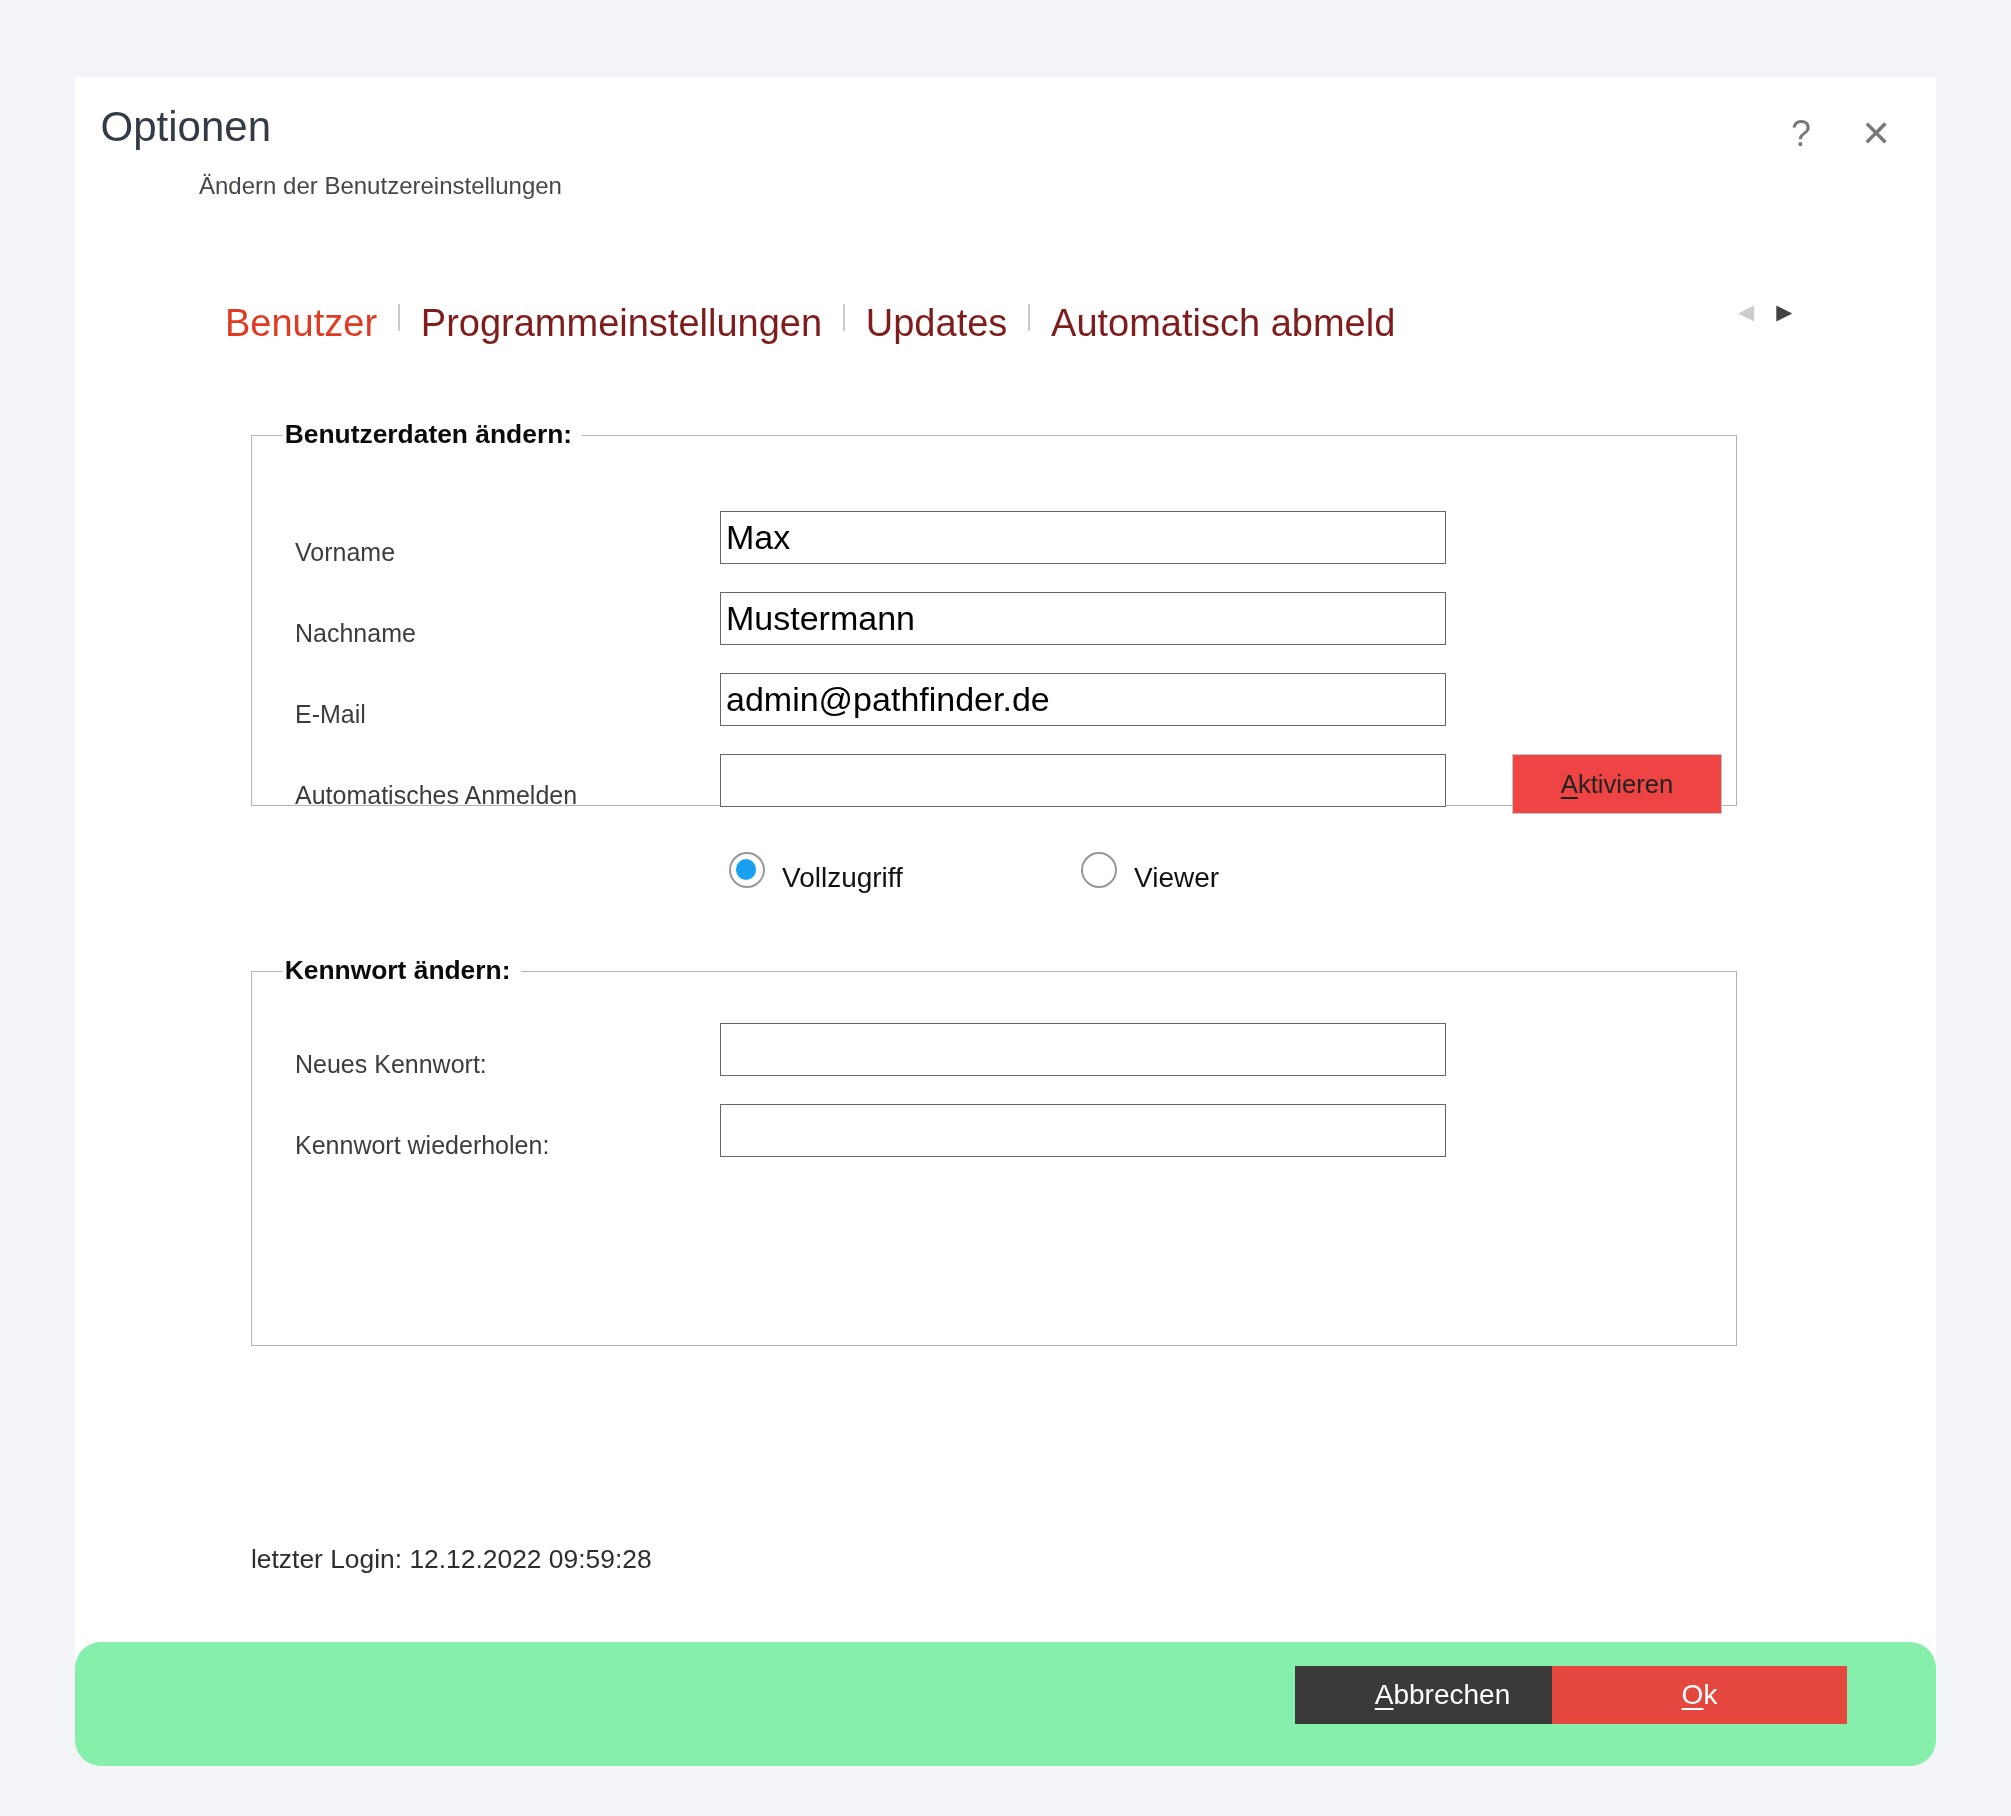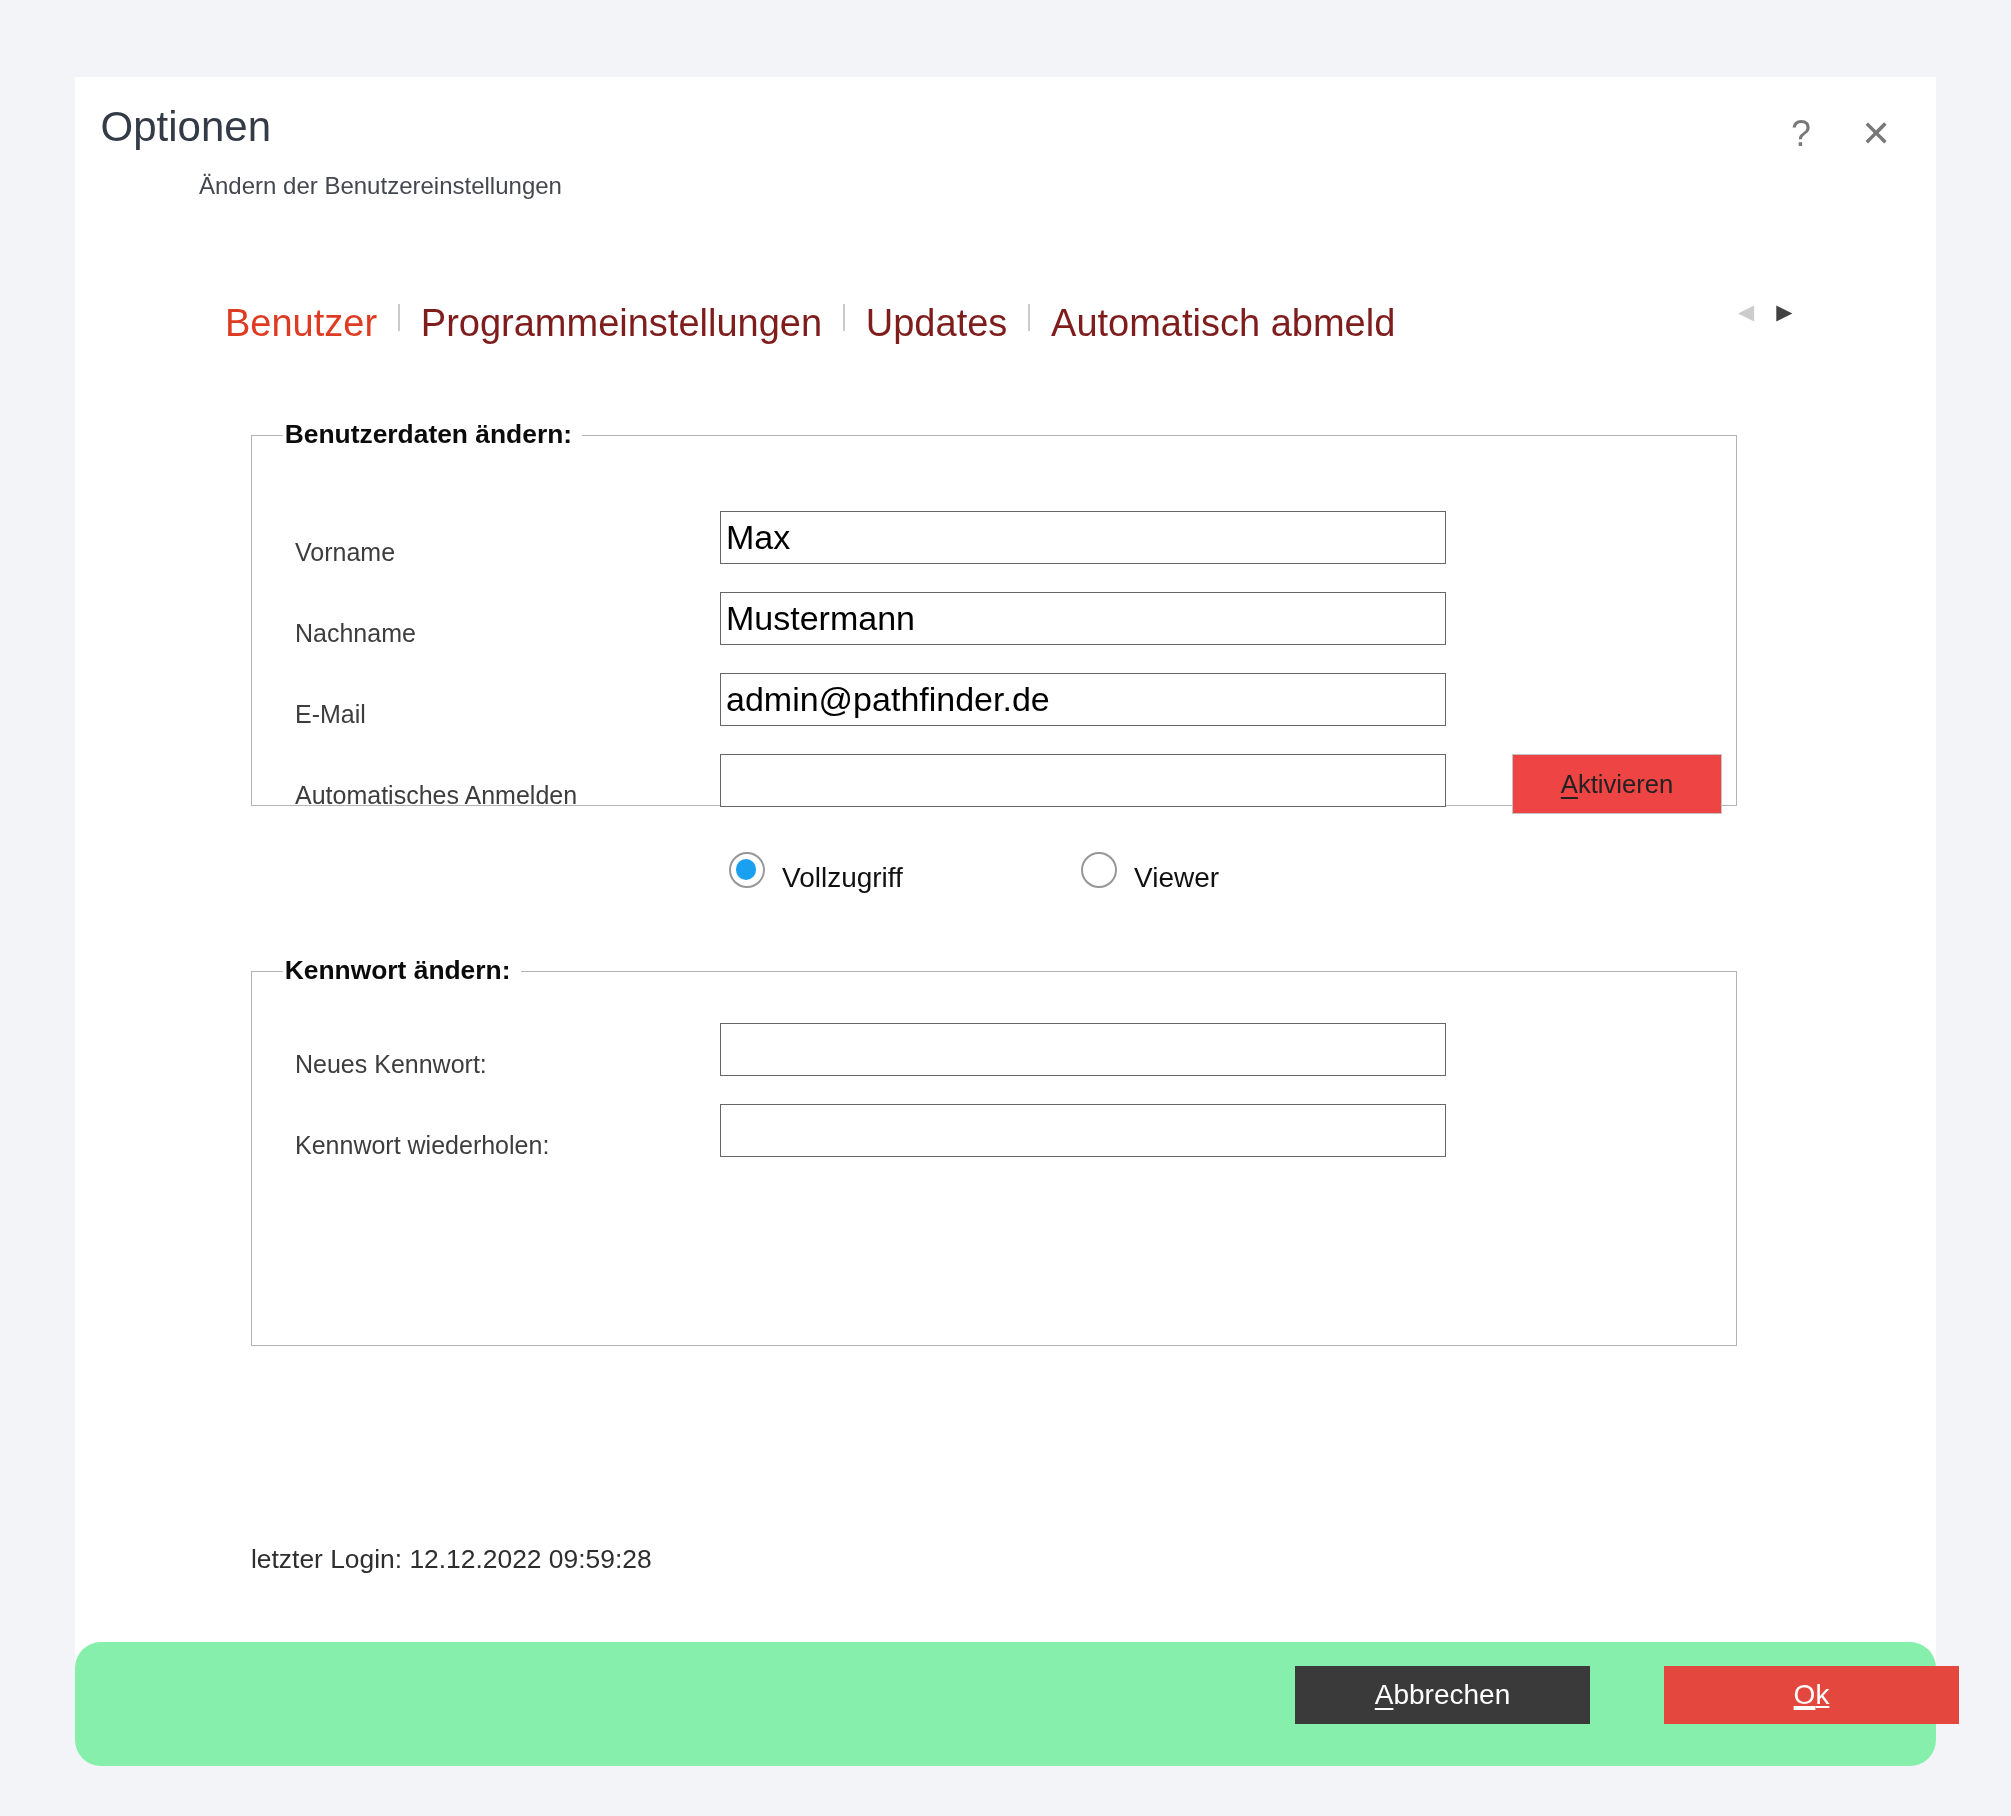--- a/index.html
+++ b/index.html
@@ -109,21 +109,21 @@
     width: 1861px; height: 124px;
     background: #86efac;
     border-radius: 26px;
   }
   .footer-btn {
     position: absolute; top: 24px; width: 295px; height: 58px;
     border: none; font-family: "Liberation Sans", "DejaVu Sans", sans-serif;
     font-size: 28px; color: #ffffff; cursor: default;
   }
   .btn-cancel { left: 1220px; background: #3a3a3a; }
-  .btn-ok     { left: 1589px; background: #e3473e; text-decoration: underline; }
+  .btn-ok     { left: 1477px; background: #e3473e; }
   .mn { text-decoration: underline; text-underline-offset: 4.3px; }
 </style>
 </head>
 <body>
 
 <div class="dialog">
 
   <div class="title">Optionen</div>
   <div class="subtitle">Ändern der Benutzereinstellungen</div>
 

